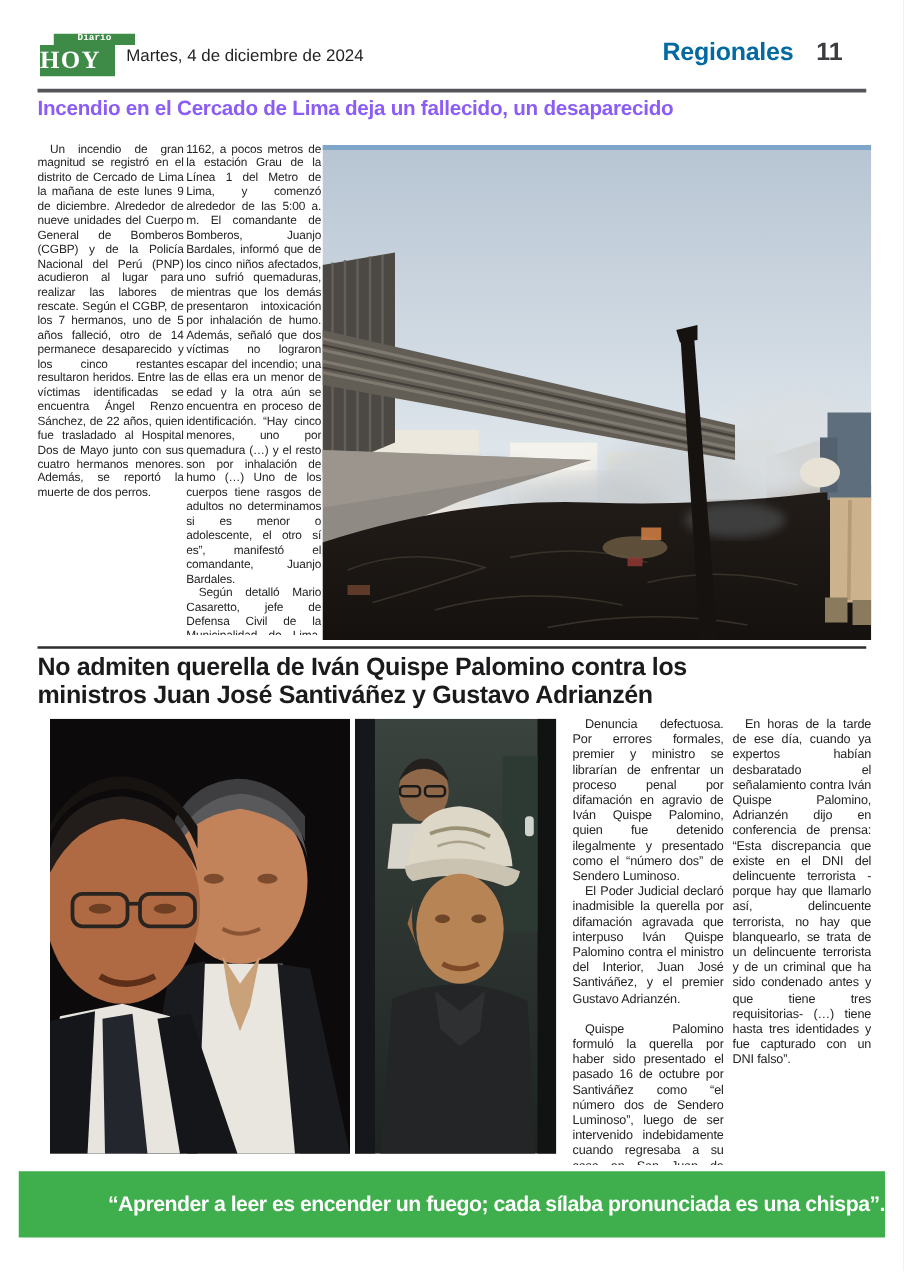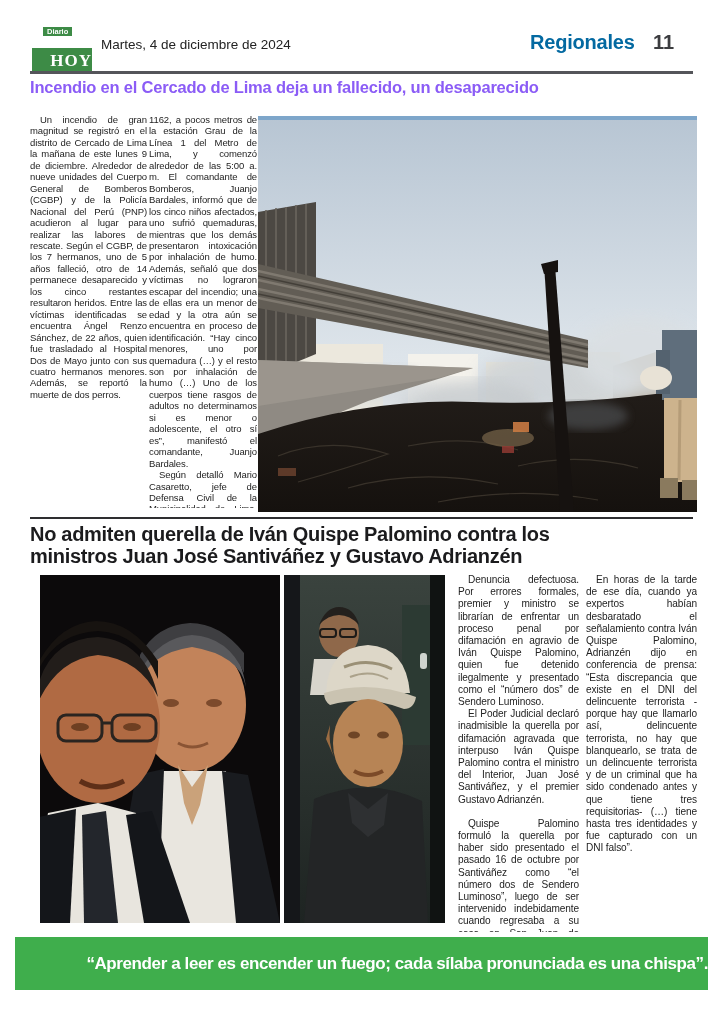--- a/index.html
+++ b/index.html
@@ -2,24 +2,24 @@
 <html lang="es" style="--logo-green: #3d8b46; --banner-green: #3fae4c; --text-dark: #232323; --rule-gray: #54555a;"><head>
 <meta charset="utf-8">
 <style>
   *{margin:0;padding:0;box-sizing:border-box}
   body{background:#d8d8d8;font-family:"Liberation Sans",sans-serif}
   .page{position:relative;width:723px;height:1024px;background:#fff;margin:0 auto;overflow:hidden;color:#222}
   .abs{position:absolute}
   
   .logo{left:32px;top:27px;width:60px;height:35px}
   .logo-top{position:absolute;left:11px;top:0;background:var(--logo-green,#3d8b46);color:#fff;
-    font-family:Liberation Sans, sans-serif;font-weight:bold;font-size:7.5px;line-height:9px;padding:0 4px}
-  .logo-main{position:absolute;left:0;top:21px;background:var(--logo-green,#3d8b46);color:#fff;
-    font-family:"Liberation Serif",serif;font-weight:bold;font-size:17px;width:60px;height:25px;
-    text-align:right;line-height:25px;letter-spacing:1px}
+    font-family:Liberation Mono, monospace;font-weight:bold;font-size:7.5px;line-height:9px;padding:0 19px}
+  .logo-main{position:absolute;left:0;top:9px;background:var(--logo-green,#3d8b46);color:#fff;
+    font-family:"Liberation Serif",serif;font-weight:bold;font-size:20px;width:60px;height:25px;
+    text-align:left;line-height:25px;letter-spacing:1px}
   .date{left:101px;top:37px;font-size:13.5px;color:#232323}
   .section{left:530px;top:31px;font-size:20px;font-weight:bold;color:#0369a1;letter-spacing:-.2px}
   .pagenum{left:653px;top:31px;font-size:20px;font-weight:bold;color:#3c3d40}
   .header-rule{left:30px;top:71px;width:663px;height:3px;background:#54555a}
   
   .h1{left:30px;top:79px;width:663px;font-weight:bold;font-size:16.5px;line-height:17.5px;color:#8b5cf6;letter-spacing:-.2px}
   .body-col{position:absolute;font-size:9.5px;line-height:11.45px;text-align:justify;color:#232323;letter-spacing:-.1px;hyphens:auto}
   .col1a{left:30px;top:114px;width:117px;height:394px;overflow:hidden}
   .col2a{left:149px;top:114px;width:108px;height:394px;overflow:hidden}
   .indent{text-indent:10px}

